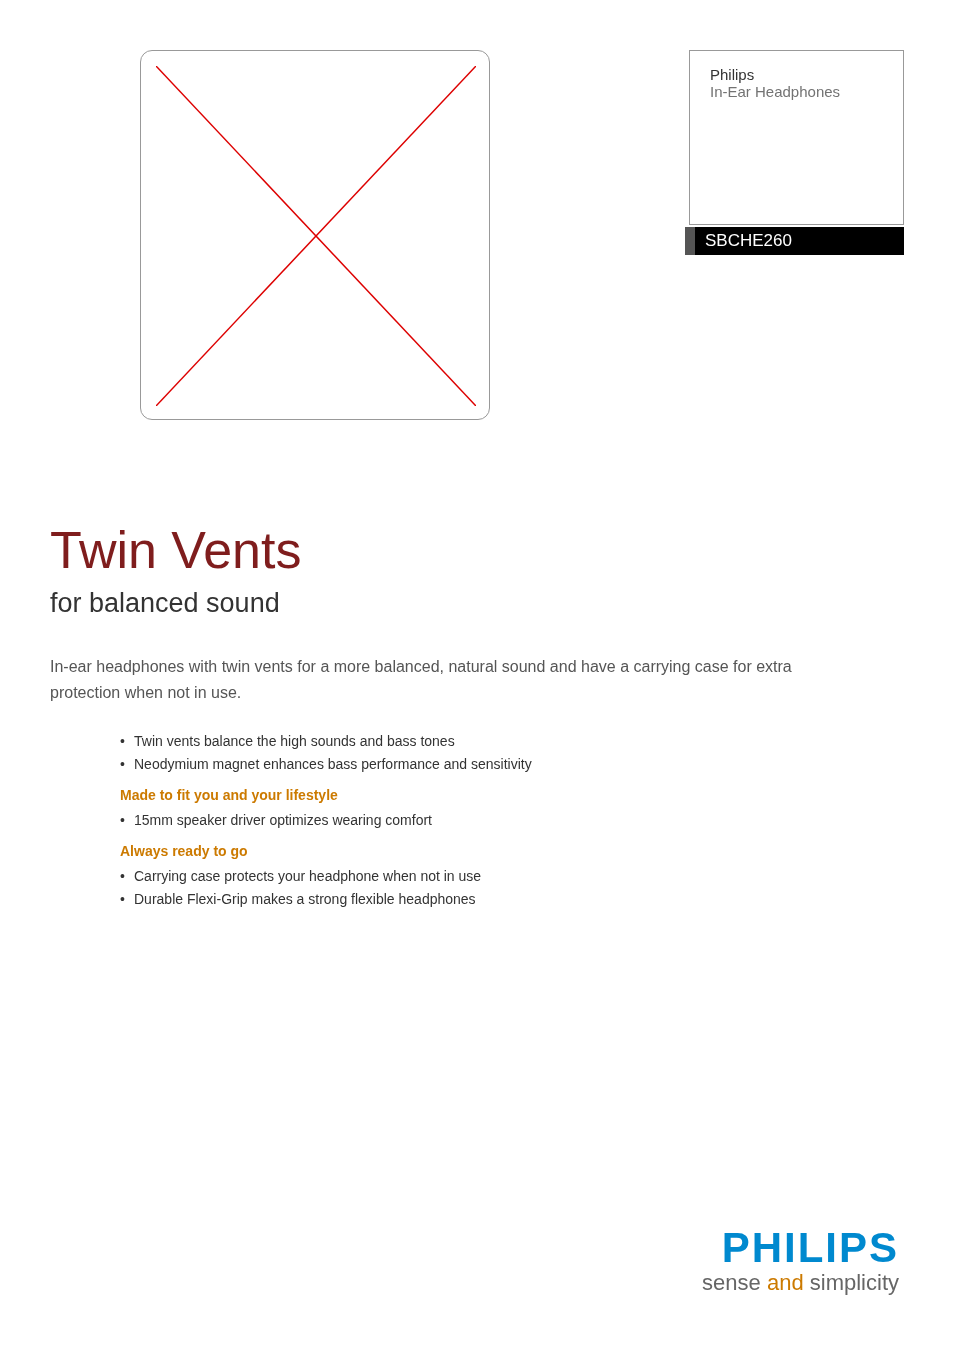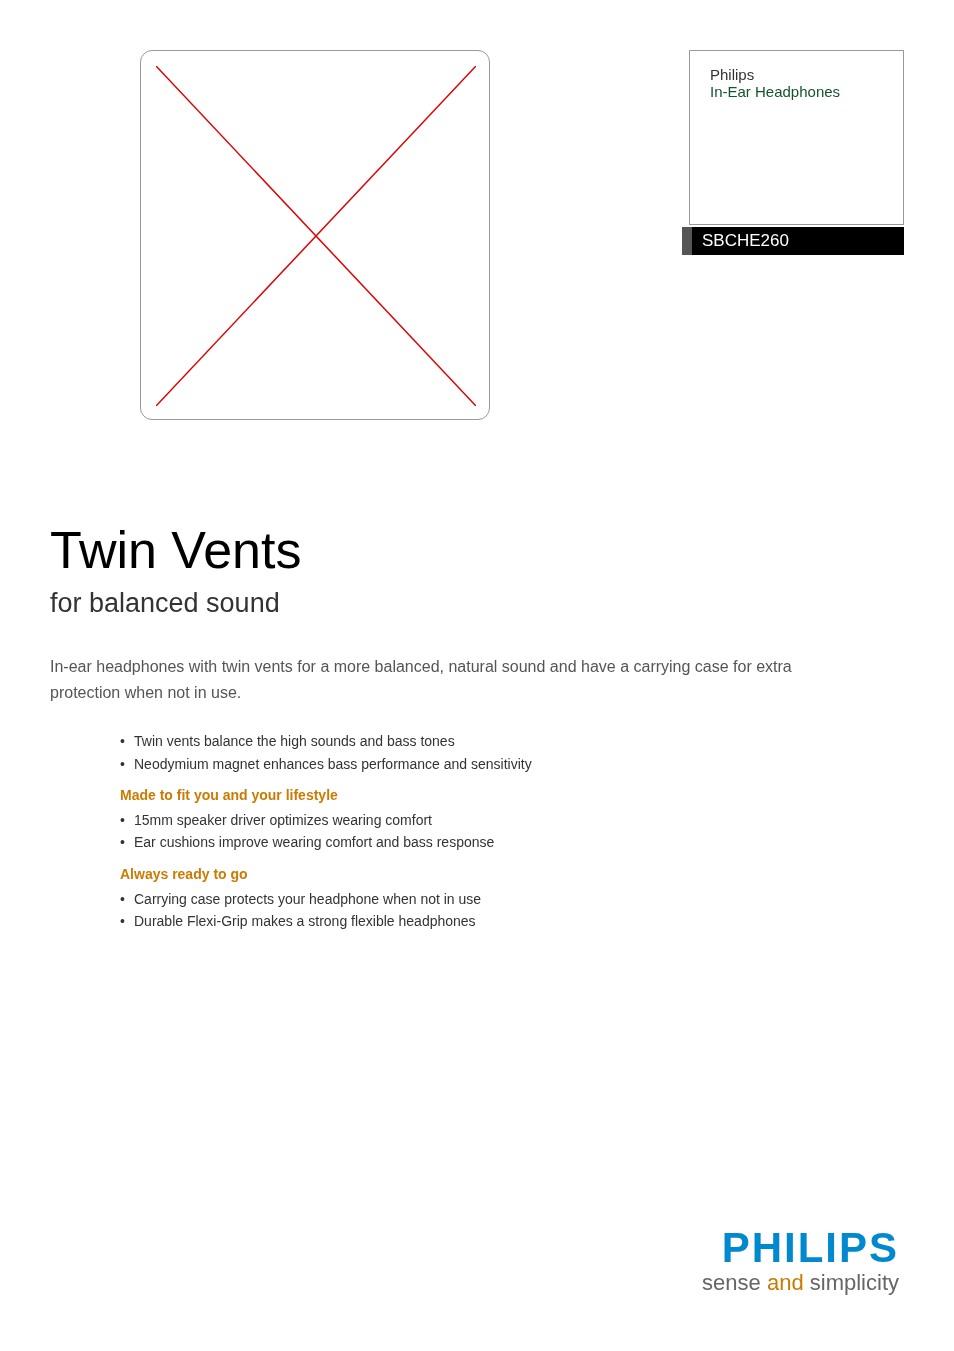--- a/index.html
+++ b/index.html
@@ -47,50 +47,50 @@
       margin-left: auto;
     }
     .info-brand {
       font-size: 15px;
       font-weight: 400;
       color: #333;
     }
     .info-category {
       font-size: 15px;
       font-weight: 400;
-      color: #14532d;
+      color: #737373;
     }
     .model-bar {
       background: #000;
       color: #fff;
       width: 215px;
       margin-left: auto;
       padding: 4px 12px;
       font-size: 17px;
       font-weight: 400;
-      border-left: 1px solid #15803d;
+      border-left: 4px solid #15803d;
       position: relative;
       margin-top: 2px;
     }
     .model-bar::before {
       content: "";
       position: absolute;
       left: -8px;
       top: 0;
       bottom: 0;
       width: 10px;
       background: #555;
     }
     .content-section {
       margin-top: 100px;
     }
     .headline {
       font-size: 52px;
       font-weight: 300;
-      color: #000000;
+      color: #7f1d1d;
       margin-bottom: 8px;
       font-family: 'Segoe UI Light', 'Segoe UI', Arial, sans-serif;
     }
     .subheadline {
       font-size: 27px;
       font-weight: 300;
       color: #333;
       margin-bottom: 35px;
     }
     .description {
@@ -180,21 +180,20 @@
     <ul class="feature-list">
       <li>Twin vents balance the high sounds and bass tones</li>
       <li>Neodymium magnet enhances bass performance and sensitivity</li>
     </ul>
   </div>
 
   <div class="feature-group">
     <div class="feature-heading">Made to fit you and your lifestyle</div>
     <ul class="feature-list">
       <li>15mm speaker driver optimizes wearing comfort</li>
-      <li>Ear cushions improve wearing comfort and bass response</li>
     </ul>
   </div>
 
   <div class="feature-group">
     <div class="feature-heading">Always ready to go</div>
     <ul class="feature-list">
       <li>Carrying case protects your headphone when not in use</li>
       <li>Durable Flexi-Grip makes a strong flexible headphones</li>
     </ul>
   </div>

